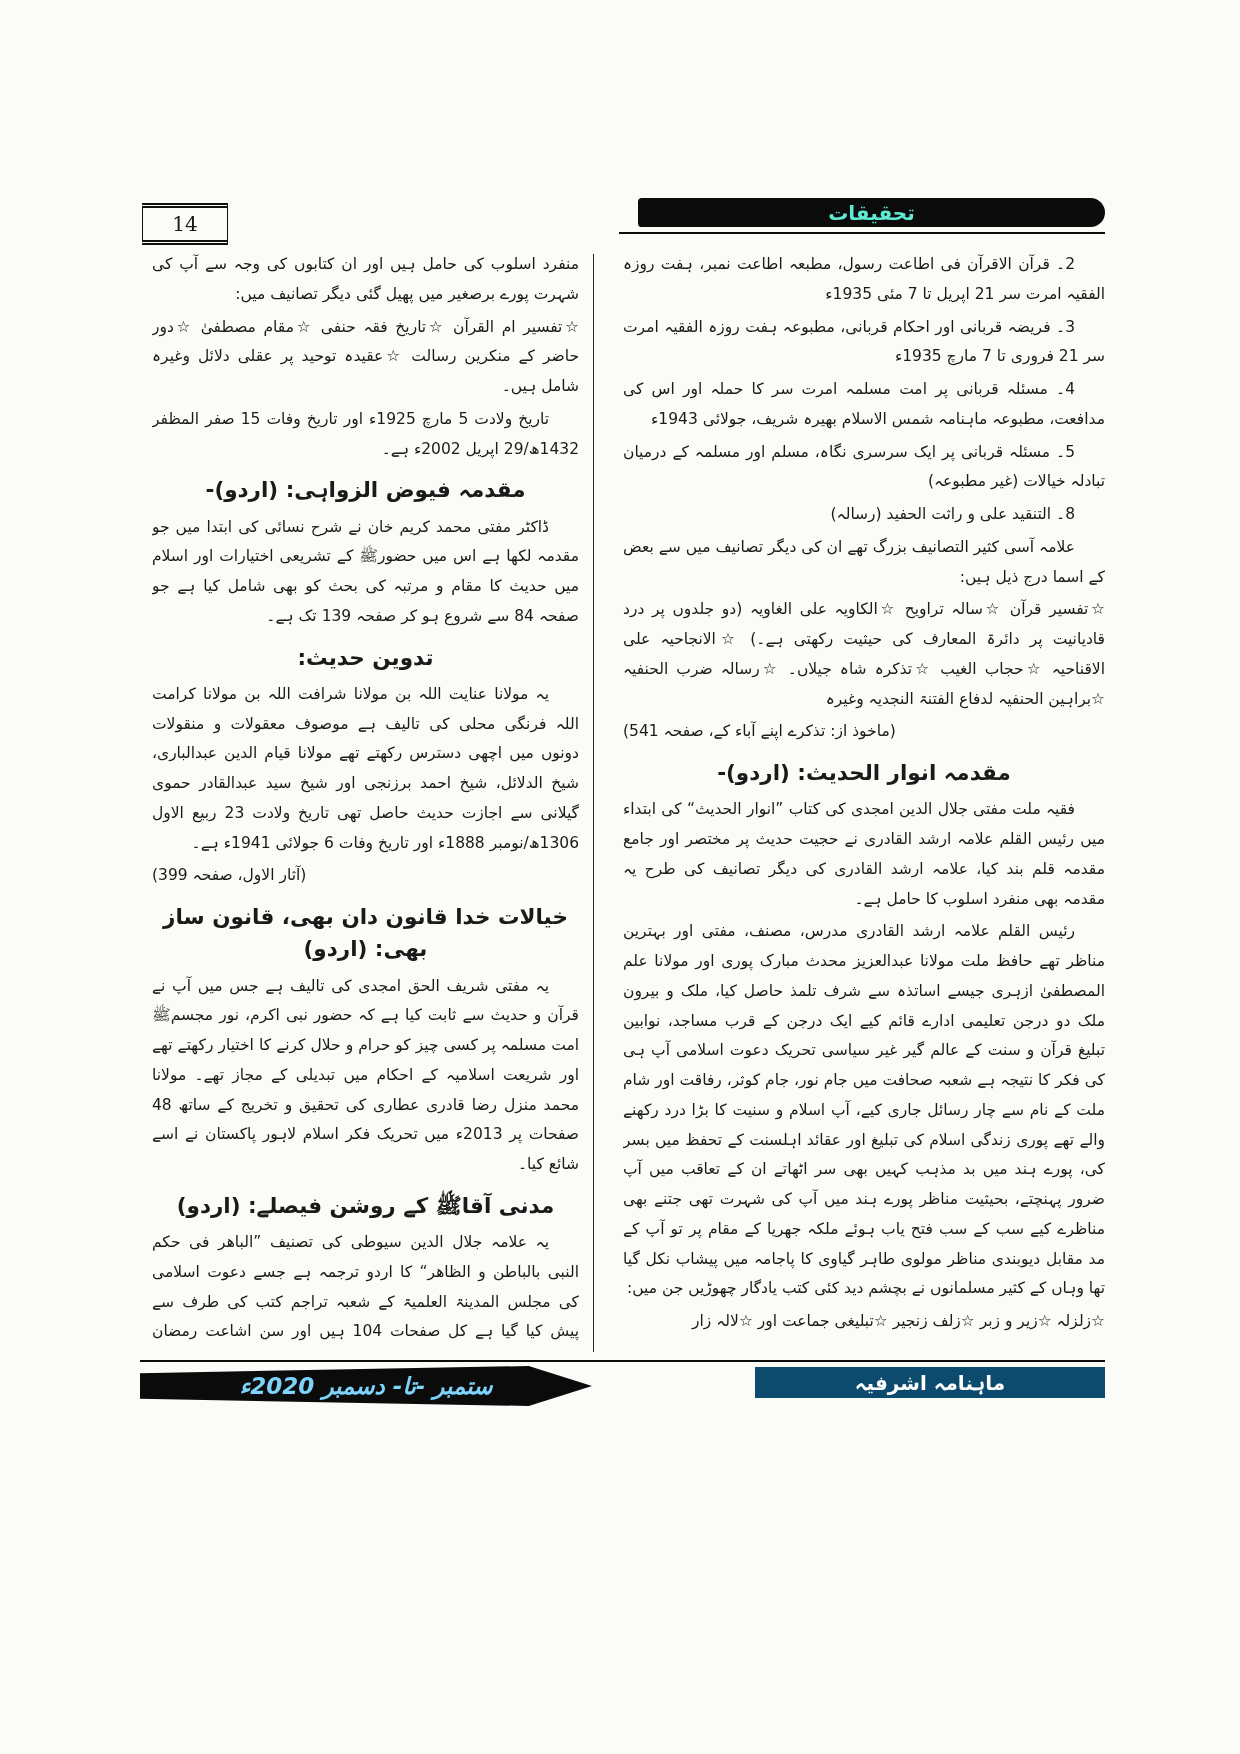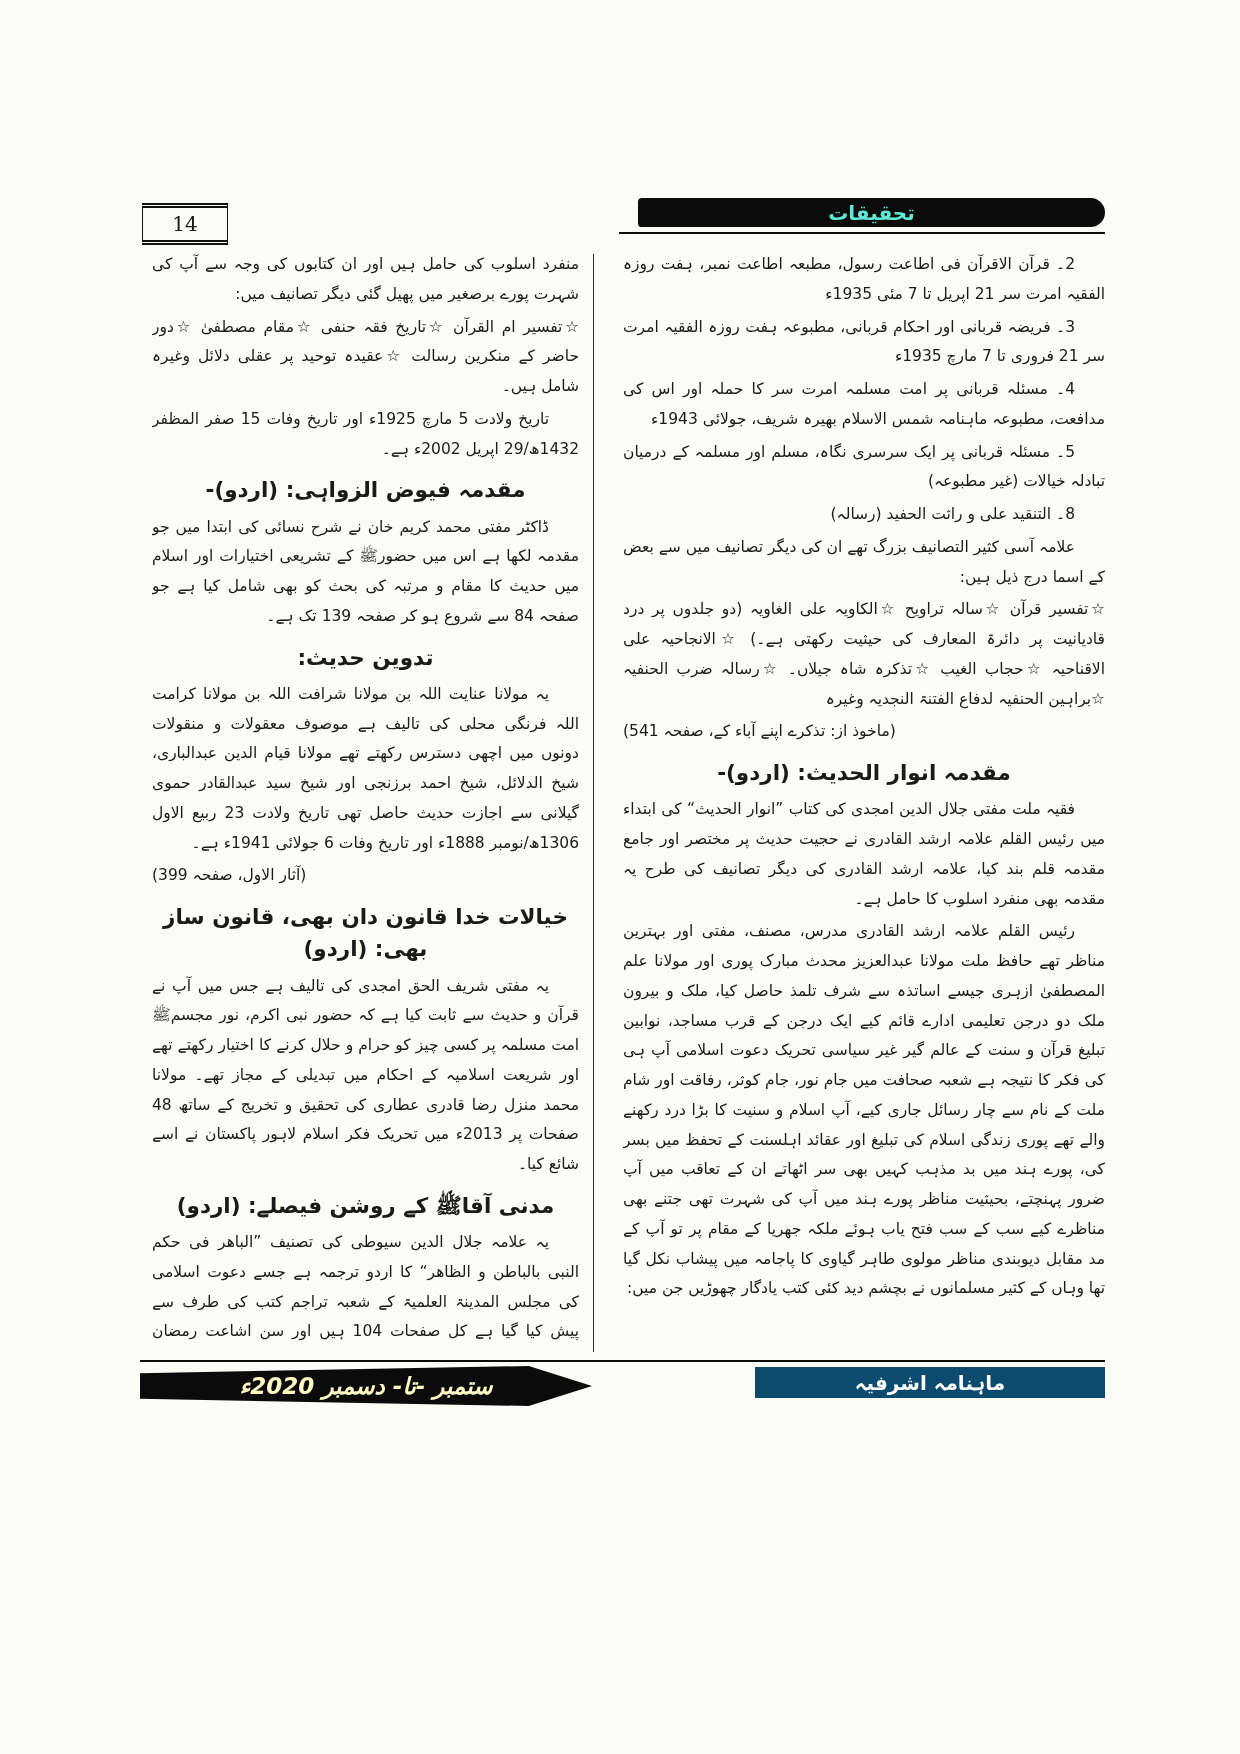--- a/index.html
+++ b/index.html
@@ -99,21 +99,21 @@
     top:1360px;
     height:2px;
     background:#0b0b0b;
   }
   .date-banner{
     position:absolute;
     left:140px; top:1366px;
     width:452px; height:40px;
     background:#0b0b0b;
     clip-path:polygon(0 18%, 86% 0, 100% 50%, 86% 100%, 0 82%);
-    color:#fef9c3;
+    color:#7dd3fc;
     display:flex; align-items:center; justify-content:center;
     font-style:italic;
     font-weight:bold;
     font-size:23px;
     direction:rtl;
   }
   .magazine-bar{
     position:absolute;
     right:135px; top:1367px;
     width:350px; height:31px;
@@ -142,20 +142,21 @@
       <p class="item">3۔ فریضہ قربانی اور احکام قربانی، مطبوعہ ہفت روزہ الفقیہ امرت سر 21 فروری تا 7 مارچ 1935ء</p>
       <p class="item">4۔ مسئلہ قربانی پر امت مسلمہ امرت سر کا حملہ اور اس کی مدافعت، مطبوعہ ماہنامہ شمس الاسلام بھیرہ شریف، جولائی 1943ء</p>
       <p class="item">5۔ مسئلہ قربانی پر ایک سرسری نگاہ، مسلم اور مسلمہ کے درمیان تبادلہ خیالات (غیر مطبوعہ)</p>
       <p class="item">8۔ التنقید علی و راثت الحفید (رسالہ)</p>
       <p class="para">علامہ آسی کثیر التصانیف بزرگ تھے ان کی دیگر تصانیف میں سے بعض کے اسما درج ذیل ہیں:</p>
       <p class="stars">☆تفسیر قرآن ☆سالہ تراویح ☆الکاویہ علی الغاویہ (دو جلدوں پر درد قادیانیت پر دائرۃ المعارف کی حیثیت رکھتی ہے۔) ☆الانجاحیہ علی الاقناحیہ ☆حجاب الغیب ☆تذکرہ شاہ جیلاں۔ ☆رسالہ ضرب الحنفیہ ☆براہین الحنفیہ لدفاع الفتنۃ النجدیہ وغیرہ</p>
       <p class="source">(ماخوذ از: تذکرے اپنے آباء کے، صفحہ 541)</p>
       <h2 class="heading">مقدمہ انوار الحدیث: (اردو)-</h2>
       <p class="para">فقیہ ملت مفتی جلال الدین امجدی کی کتاب ”انوار الحدیث“ کی ابتداء میں رئیس القلم علامہ ارشد القادری نے حجیت حدیث پر مختصر اور جامع مقدمہ قلم بند کیا، علامہ ارشد القادری کی دیگر تصانیف کی طرح یہ مقدمہ بھی منفرد اسلوب کا حامل ہے۔</p>
       <p class="para">رئیس القلم علامہ ارشد القادری مدرس، مصنف، مفتی اور بہترین مناظر تھے حافظ ملت مولانا عبدالعزیز محدث مبارک پوری اور مولانا علم المصطفیٰ ازہری جیسے اساتذہ سے شرف تلمذ حاصل کیا، ملک و بیرون ملک دو درجن تعلیمی ادارے قائم کیے ایک درجن کے قرب مساجد، نوابین تبلیغ قرآن و سنت کے عالم گیر غیر سیاسی تحریک دعوت اسلامی آپ ہی کی فکر کا نتیجہ ہے شعبہ صحافت میں جام نور، جام کوثر، رفاقت اور شام ملت کے نام سے چار رسائل جاری کیے، آپ اسلام و سنیت کا بڑا درد رکھنے والے تھے پوری زندگی اسلام کی تبلیغ اور عقائد اہلسنت کے تحفظ میں بسر کی، پورے ہند میں بد مذہب کہیں بھی سر اٹھاتے ان کے تعاقب میں آپ ضرور پہنچتے، بحیثیت مناظر پورے ہند میں آپ کی شہرت تھی جتنے بھی مناظرے کیے سب کے سب فتح یاب ہوئے ملکہ جھریا کے مقام پر تو آپ کے مد مقابل دیوبندی مناظر مولوی طاہر گیاوی کا پاجامہ میں پیشاب نکل گیا تھا وہاں کے کثیر مسلمانوں نے بچشم دید کئی کتب یادگار چھوڑیں جن میں:</p>
+      <p class="stars">☆زلزلہ ☆زیر و زبر ☆زلف زنجیر ☆تبلیغی جماعت اور ☆لالہ زار</p>
     </div>
 
     <div class="col-divider"></div>
 
     <div class="column col-left">
       <p class="para noindent">منفرد اسلوب کی حامل ہیں اور ان کتابوں کی وجہ سے آپ کی شہرت پورے برصغیر میں پھیل گئی دیگر تصانیف میں:</p>
       <p class="stars">☆تفسیر ام القرآن ☆تاریخ فقہ حنفی ☆مقام مصطفیٰ ☆دور حاضر کے منکرین رسالت ☆عقیدہ توحید پر عقلی دلائل وغیرہ شامل ہیں۔</p>
       <p class="para">تاریخ ولادت 5 مارچ 1925ء اور تاریخ وفات 15 صفر المظفر 1432ھ/29 اپریل 2002ء ہے۔</p>
       <h2 class="heading">مقدمہ فیوض الزواہی: (اردو)-</h2>
       <p class="para">ڈاکٹر مفتی محمد کریم خان نے شرح نسائی کی ابتدا میں جو مقدمہ لکھا ہے اس میں حضورﷺ کے تشریعی اختیارات اور اسلام میں حدیث کا مقام و مرتبہ کی بحث کو بھی شامل کیا ہے جو صفحہ 84 سے شروع ہو کر صفحہ 139 تک ہے۔</p>

